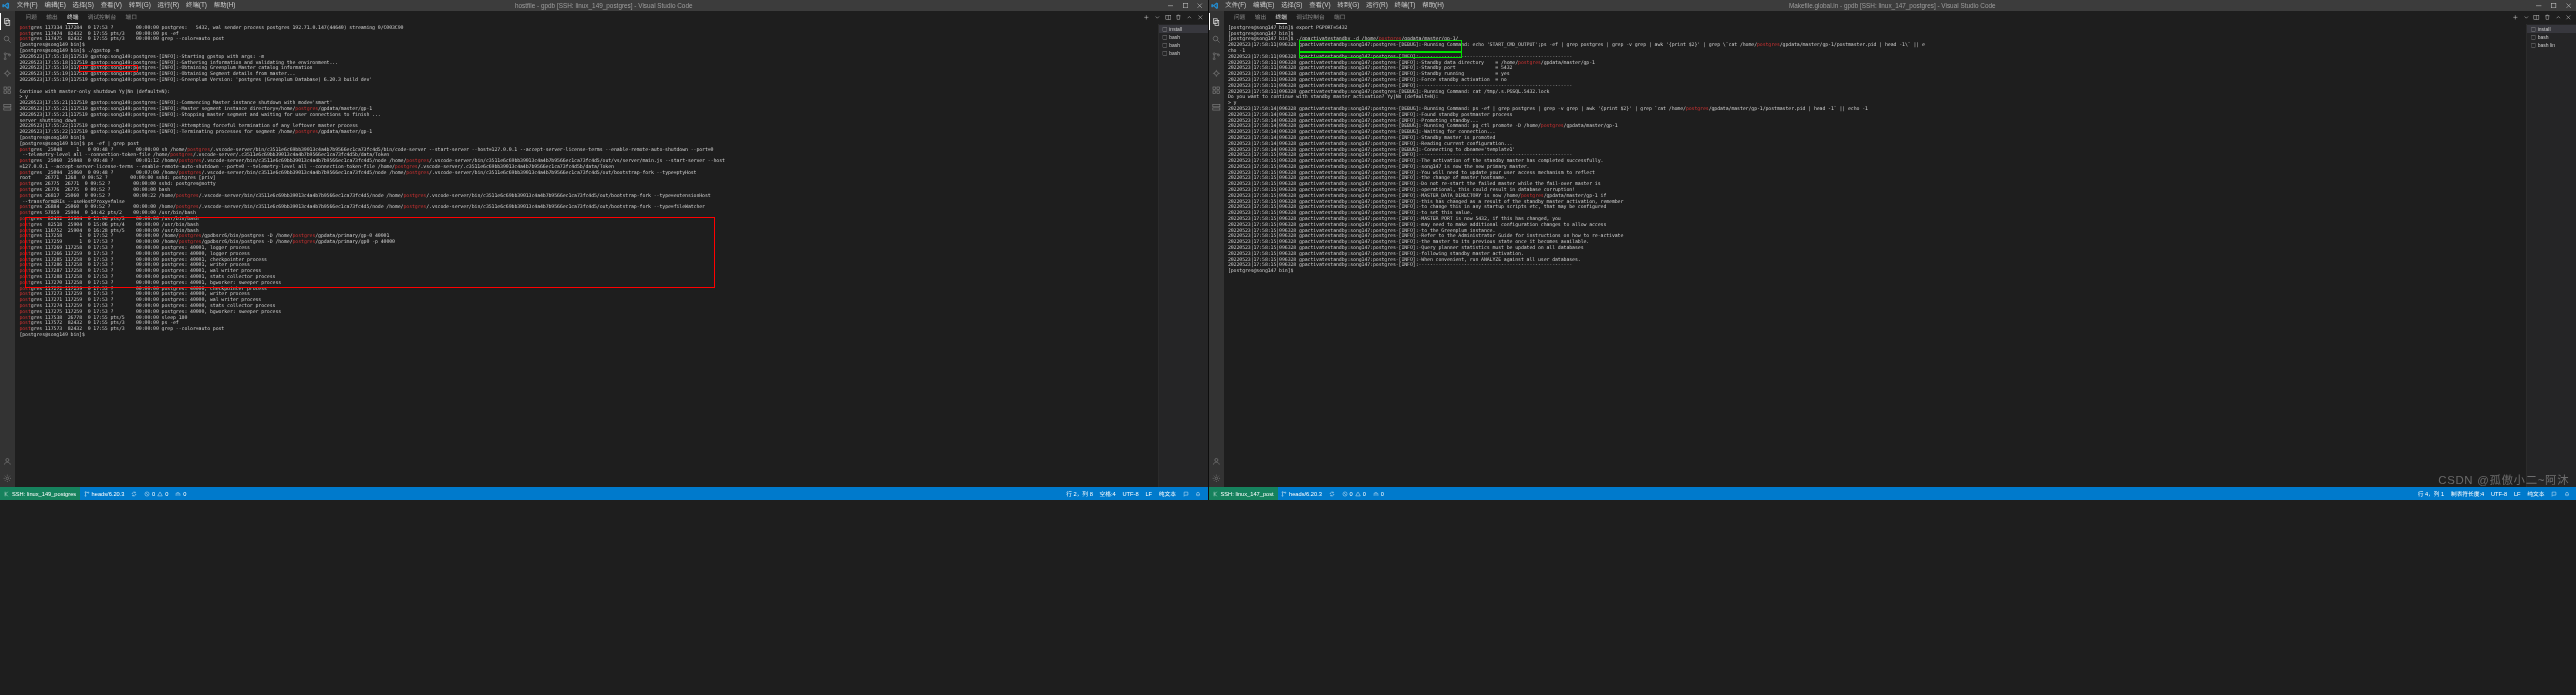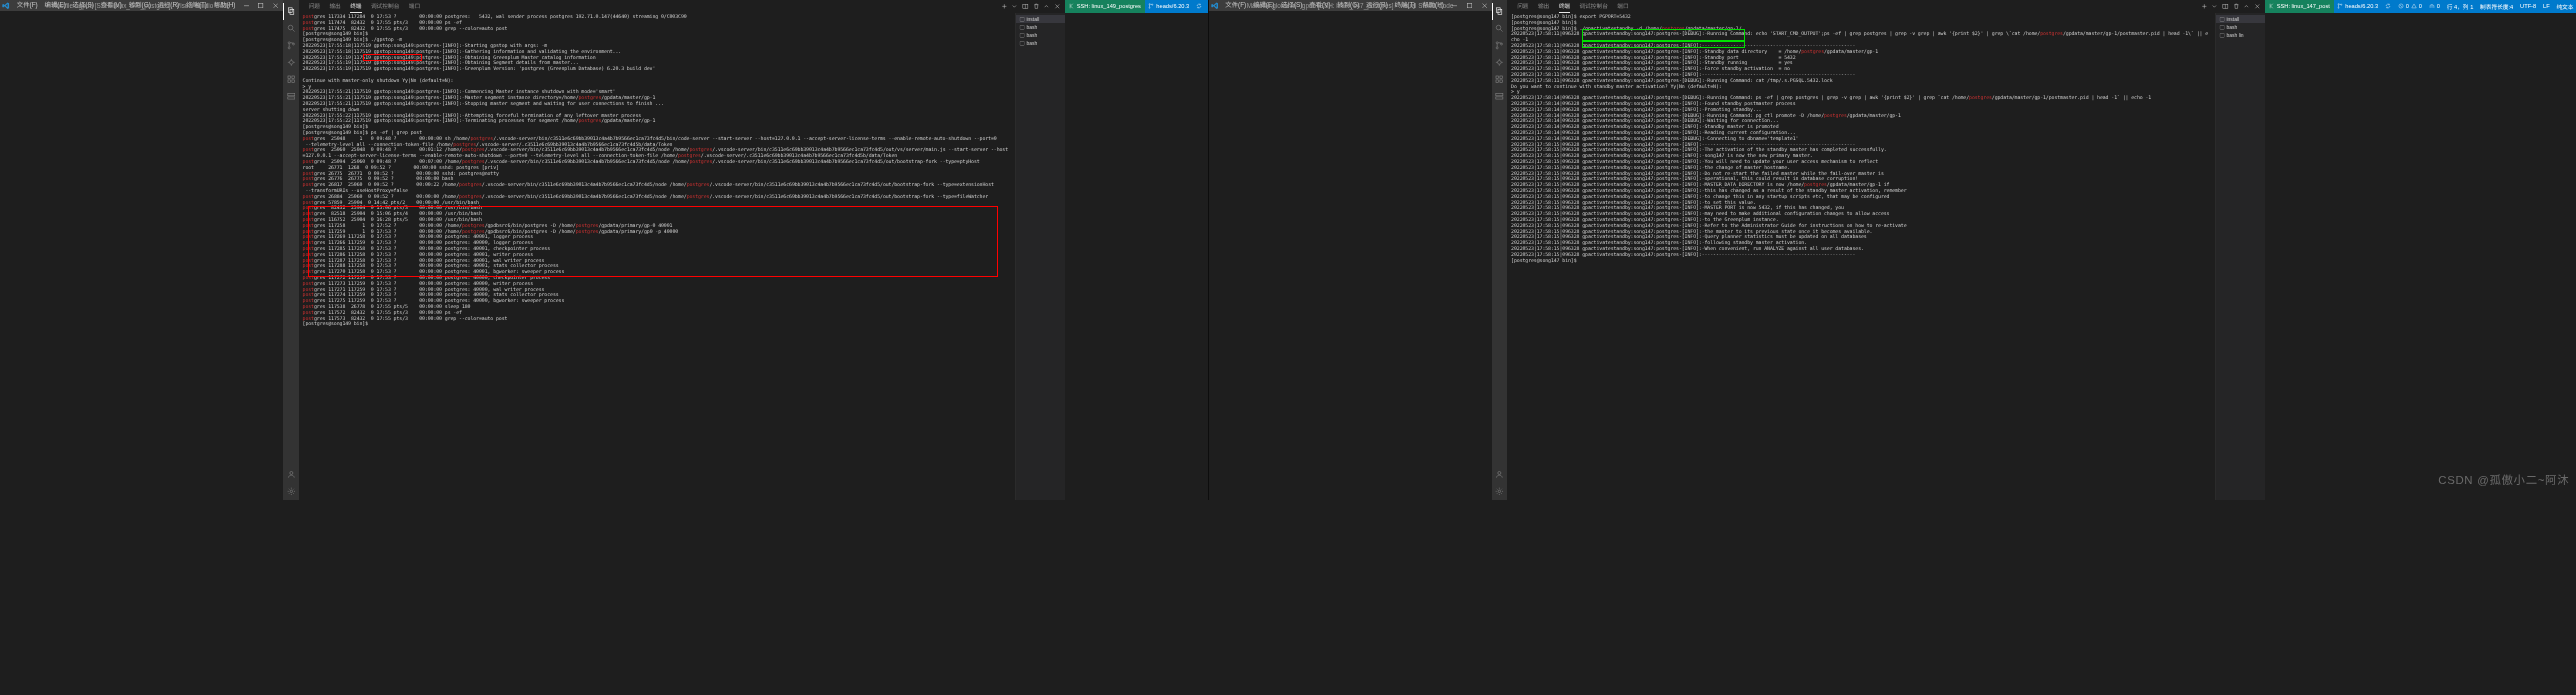--- a/index.html
+++ b/index.html
@@ -5,21 +5,21 @@
   * { box-sizing: border-box; margin: 0; padding: 0; }
   html, body {
     width: 2576px; height: 696px;
     background: #1e1e1e;
     font-family: "DejaVu Sans Mono", monospace;
     overflow: hidden;
   }
   .screen { position: relative; width: 2576px; height: 696px; display: flex; }
 
   
-  .vswin { position: relative; height: 500px; display: flex; flex-direction: row;
+  .vswin { position: relative; height: 500px; display: flex; flex-direction: column;
            background: #1e1e1e; overflow: hidden; }
   .vswin.left  { width: 1208px; }
   .vswin.right { width: 1369px; border-left: 0.7px solid #0d0d0d; }
 
   
   .titlebar {
     height: 10.7px; background: #3c3c3c; display: flex; align-items: center;
     position: relative; flex: 0 0 10.7px; font-family: "Liberation Sans", sans-serif;
   }
   .vslogo { width: 9.4px; height: 9.4px; margin-left: 1.3px; flex: 0 0 9.4px;

